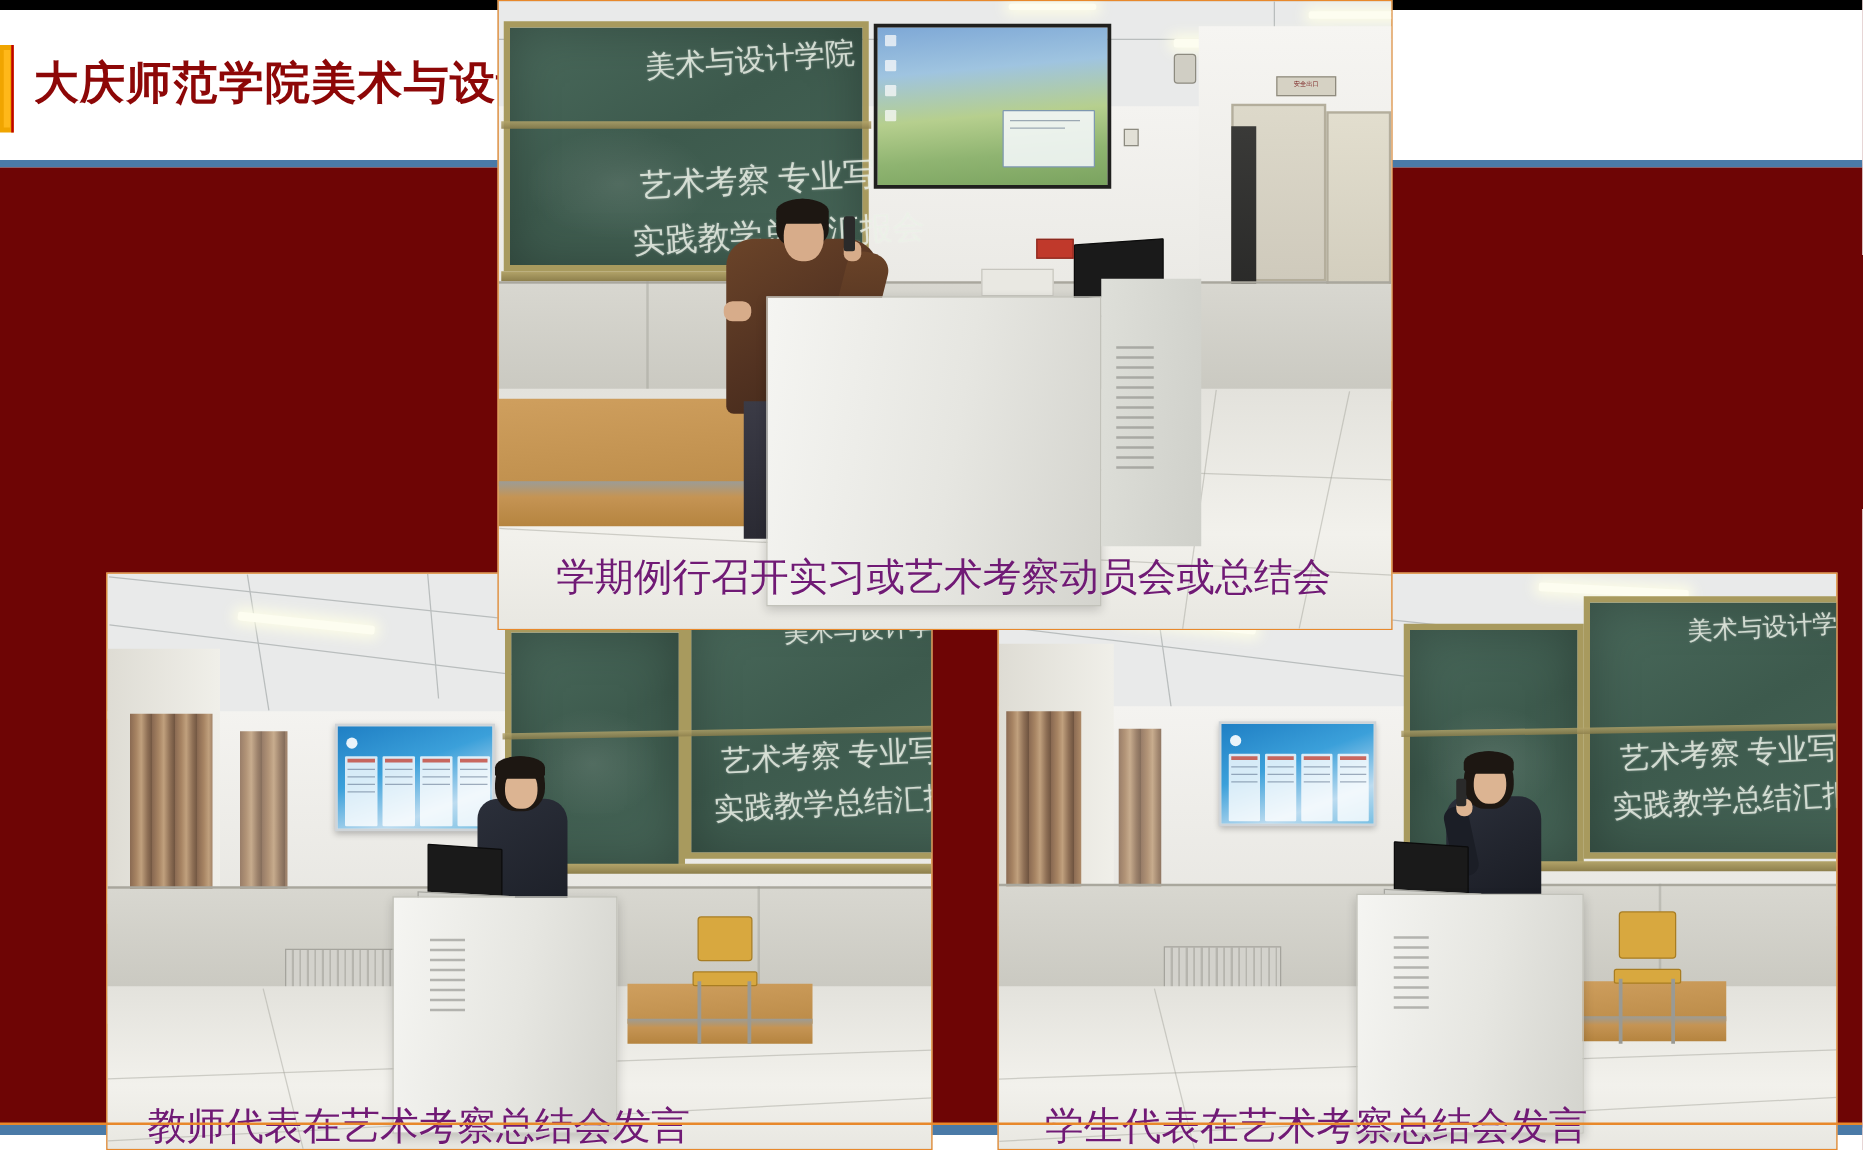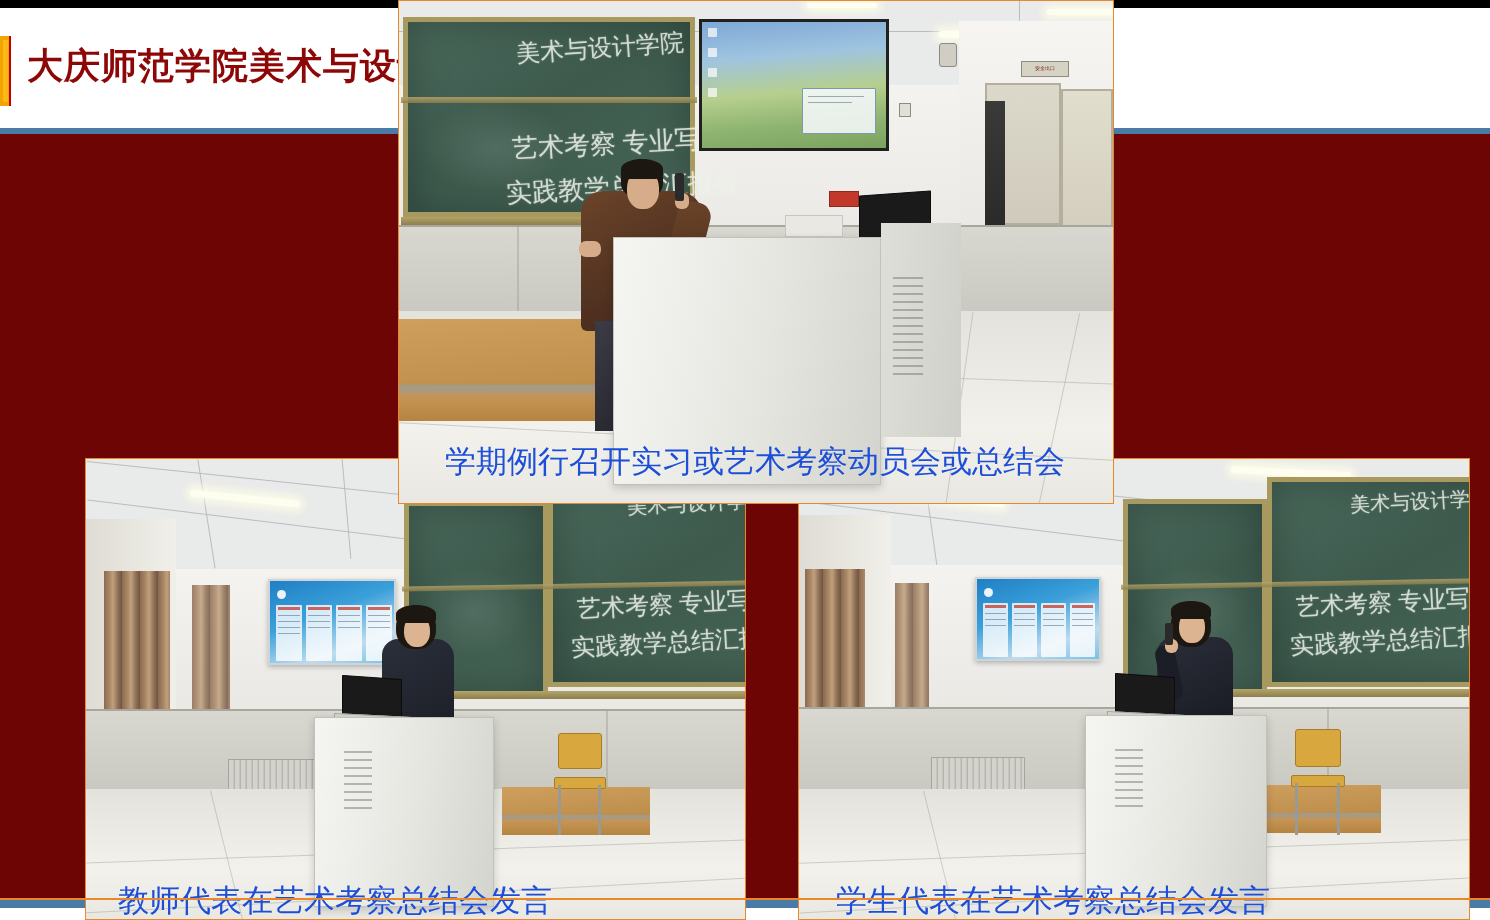--- a/index.html
+++ b/index.html
@@ -289,21 +289,21 @@
   
   .radiator {
     position: absolute;
     background: repeating-linear-gradient(90deg,#d3d2cc 0px,#d3d2cc 4px,#b6b5ae 5px,#b6b5ae 6px);
     border: 1px solid #a5a49d;
   }
 
   
   .caption {
     position: absolute;
-    color: #1d4ed8;
+    color: #701a75;
     font-size: 31px;
     font-weight: normal;
     white-space: nowrap;
     font-family: "Liberation Serif", "DejaVu Serif", serif;
     z-index: 30;
     text-shadow: 0 1px 0 rgba(255,255,255,0.25);
   }
   .caption.top { left: 444px; top: 440px; }
   .caption.bl  { left: 118px; top: 880px; }
   .caption.br  { left: 836px; top: 880px; }

